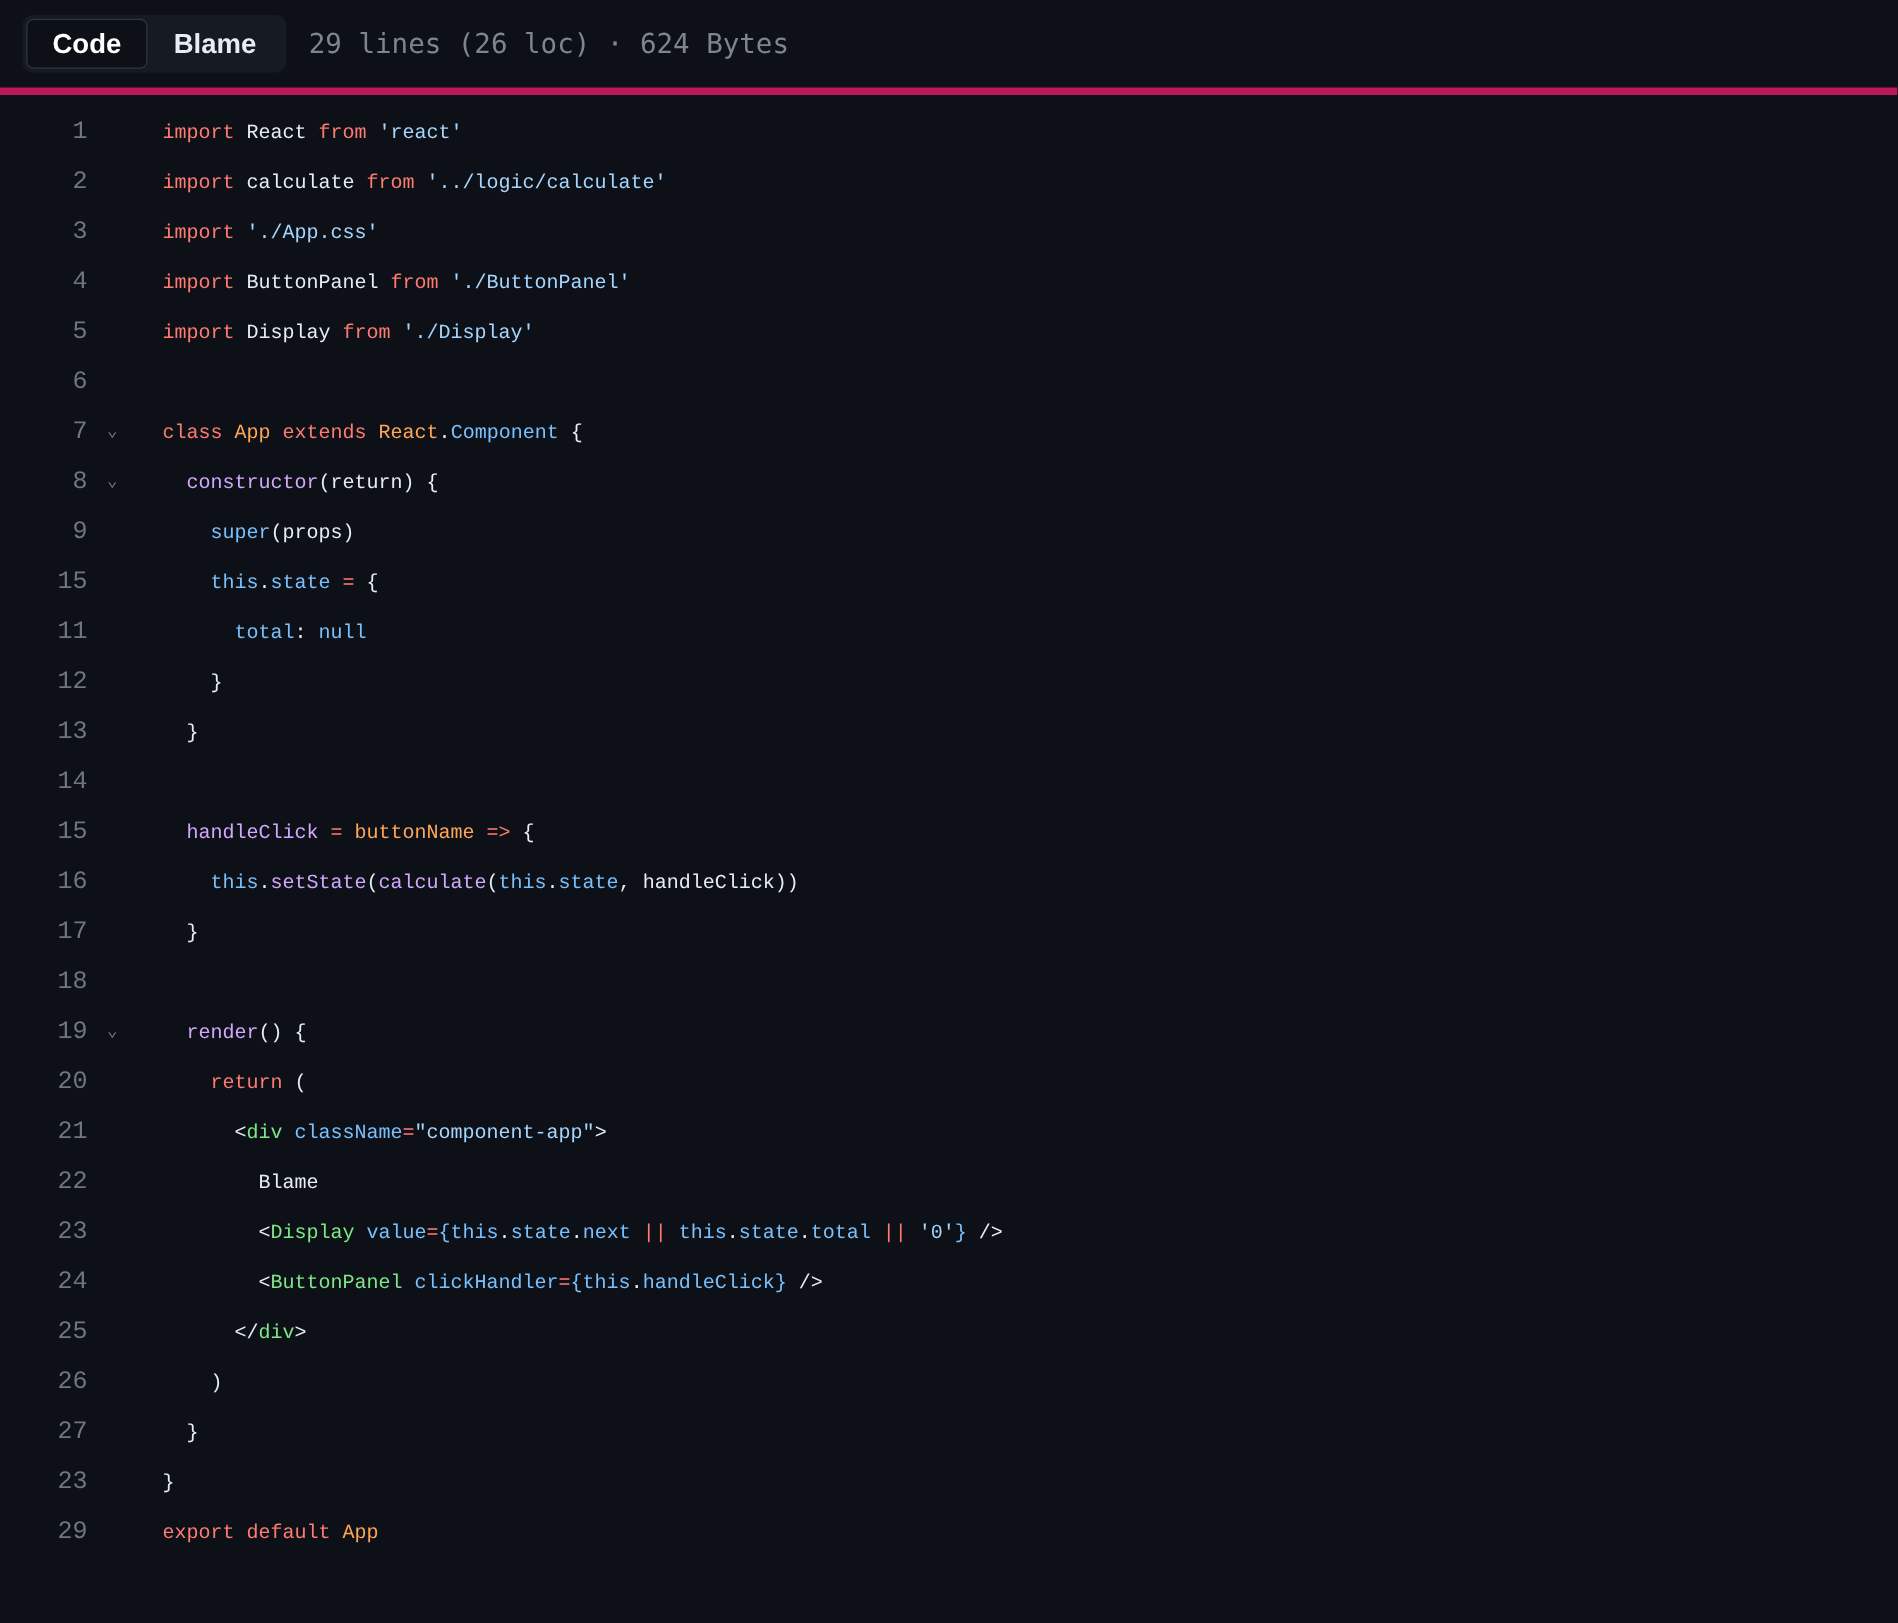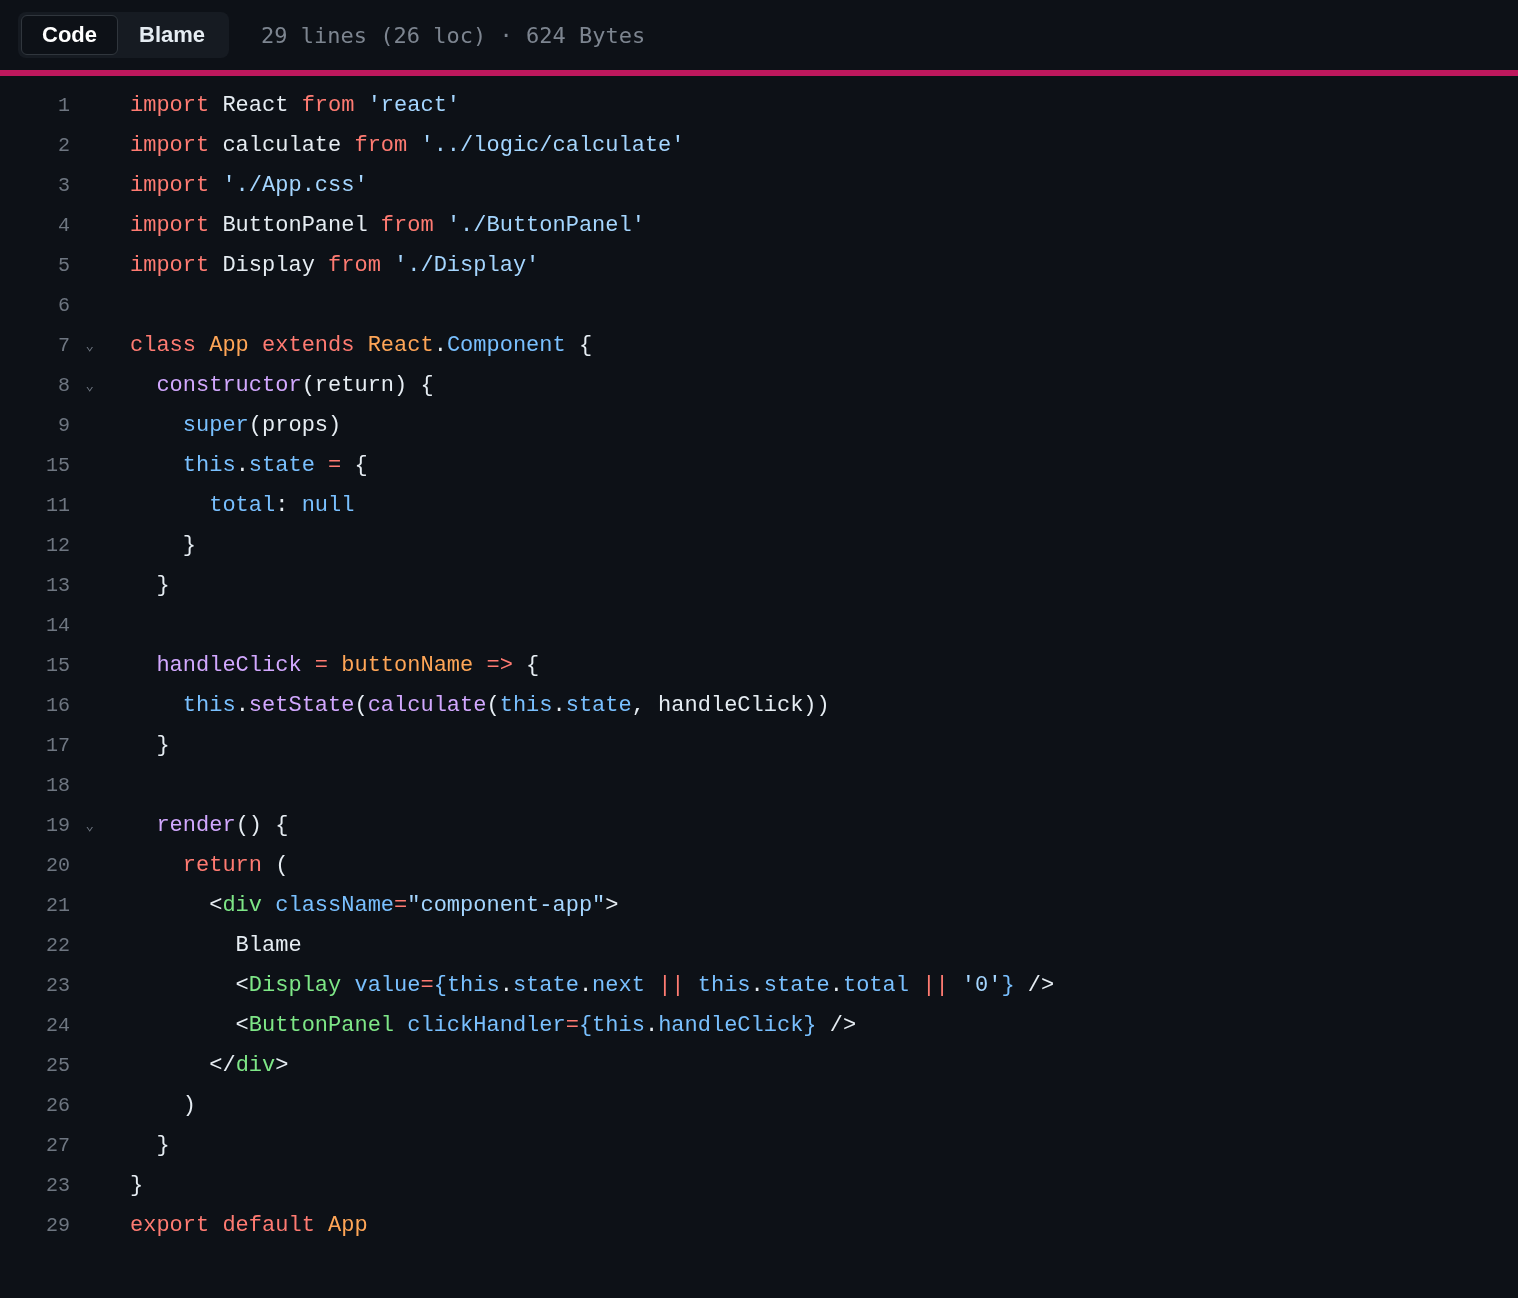--- a/index.html
+++ b/index.html
@@ -35,21 +35,21 @@
   }
   .tab.active {
     background: #0d1117;
     border: 1px solid #30363d;
     color: #ffffff;
   }
   .file-info {
     color: #7d8590;
     font-family: ui-monospace, SFMono-Regular, Menlo, monospace;
     font-size: 22px;
-    margin-left: 20px;
+    margin-left: 6px;
   }
   .code-area {
     display: flex;
     padding-top: 10px;
   }
   .gutter {
     width: 100px;
     flex-shrink: 0;
     text-align: right;
     color: #6e7681;
@@ -65,21 +65,21 @@
   .gline .caret {
     position: absolute;
     right: 6px;
     top: 50%;
     transform: translateY(-50%);
     font-size: 14px;
     color: #6e7681;
   }
   .code {
     flex: 1;
-    font-size: 22px;
+    font-size: 16px;
   }
   .cline {
     height: 40px;
     line-height: 40px;
     white-space: pre;
     padding-left: 30px;
   }
   
   .k-red   { color: #ff7b72; }  
   .k-pur   { color: #d2a8ff; }  

